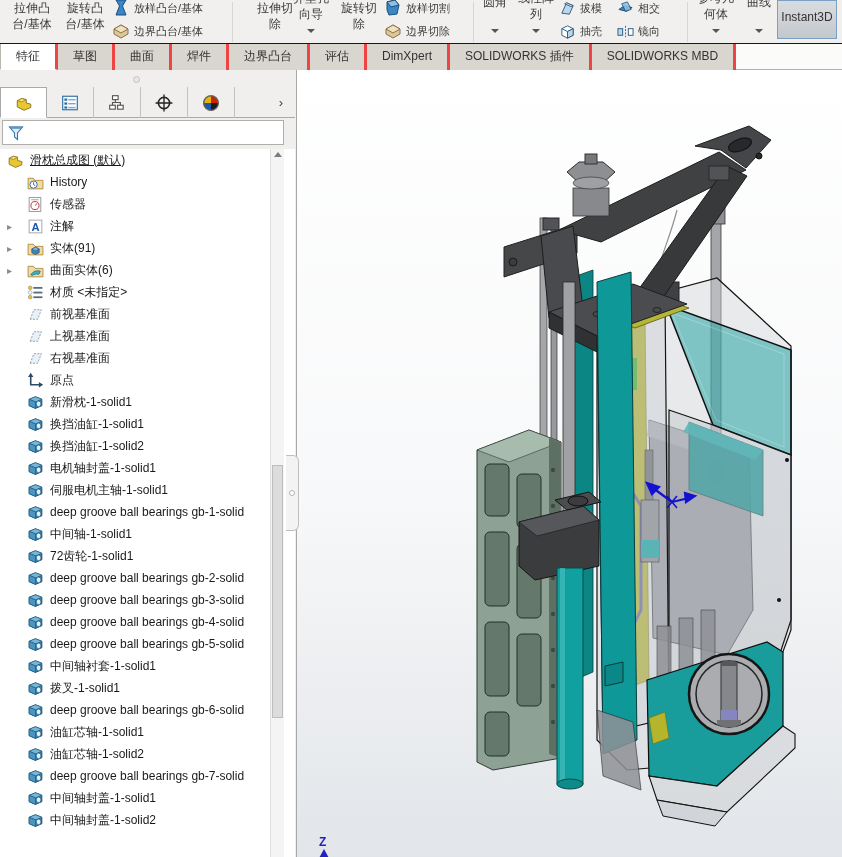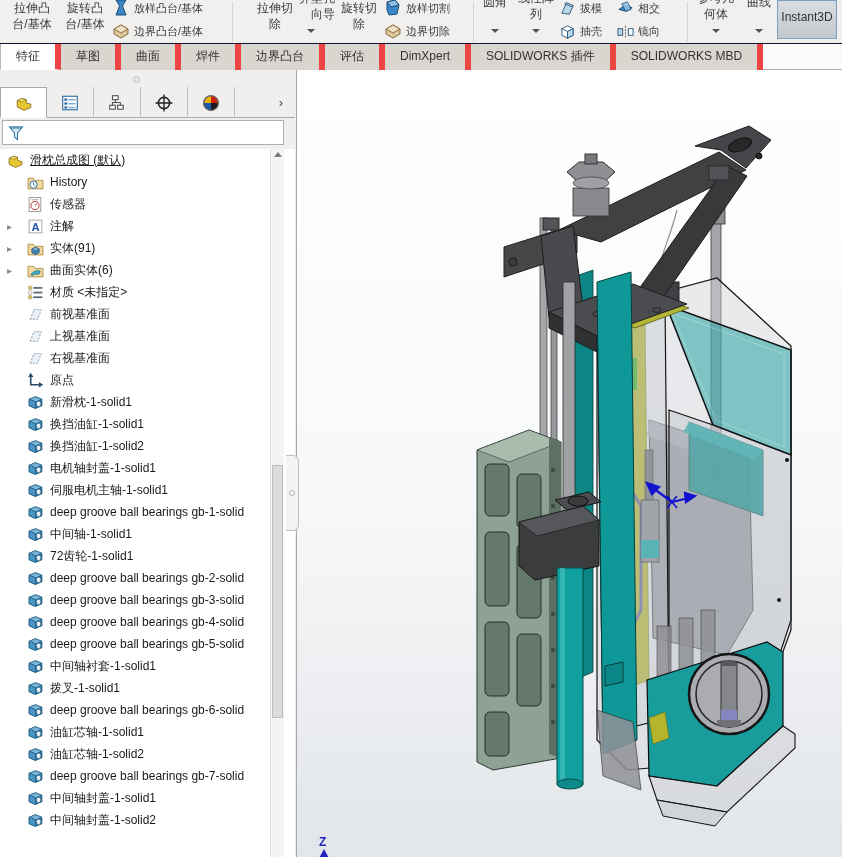--- a/index.html
+++ b/index.html
@@ -26,21 +26,21 @@
   .rib-row.r1 { top:-2px; } .rib-row.r2 { top:21px; }
   .rib-row svg { flex:0 0 auto; }
   .instant3d { position:absolute; left:777px; top:0; width:60px; height:39px;
     background:linear-gradient(#d9dcdf,#c3c8cd); border:1px solid #7aa0c4;
     font-size:12px; color:#333; text-align:center; padding-top:9px; }
 
   
   .tabbar { position:absolute; left:0; top:44px; width:842px; height:26px;
     background:#fbfbfa; display:flex; border-bottom:1px solid #b3b0a9; }
   .tab { height:26px; padding:0 15px; font-size:12px; color:#333;
-    line-height:25px; background:#d9d6cf; border-right:6px solid #ef4444;
+    line-height:25px; background:#d9d6cf; border-right:3px solid #ef4444;
     white-space:nowrap; cursor:default; }
   .tab.active { background:#fff; border-left:1px solid #b9b6af;
     border-bottom:1px solid #fff; margin-bottom:-1px; }
 
   
   .left-panel { position:absolute; left:0; top:70px; width:295px; height:787px;
     background:#f0efed; }
   .panel-dot { position:absolute; left:133px; top:6px; width:7px; height:7px;
     border-radius:50%; background:#e7e6e4; border:1px solid #c4c2bf; }
   .ptabs { position:absolute; left:0; top:17px; width:295px; height:31px;
@@ -108,21 +108,21 @@
           <path d="M2 7 l7-4 7 4 -7 4 Z" fill="#efe2c2" stroke="#8d7340"></path>
         </svg>
       <span>边界凸台/基体</span>
     </div>
   </div>
   <div class="rib-sep" style="left:232px;"></div>
   <div class="rib-big" style="left:251px;width:48px;">
     <div class="l1">拉伸切</div>
     <div class="l2">除</div>
   </div>
-  <div class="rib-big rib-dd" style="left:287px;width:48px;text-align:right;">
+  <div class="rib-big rib-dd" style="left:287px;width:48px;">
     <div class="l1">异型孔</div>
     <div class="l2">向导</div>
     <div class="dd-arrow"></div>
   </div>
   <div class="rib-big" style="left:336px;width:46px;">
     <div class="l1">旋转切</div>
     <div class="l2">除</div>
   </div>
   <div class="rib-stack" style="left:384px;width:86px;font-family:Liberation Serif, serif;">
     <div class="rib-row r1">

